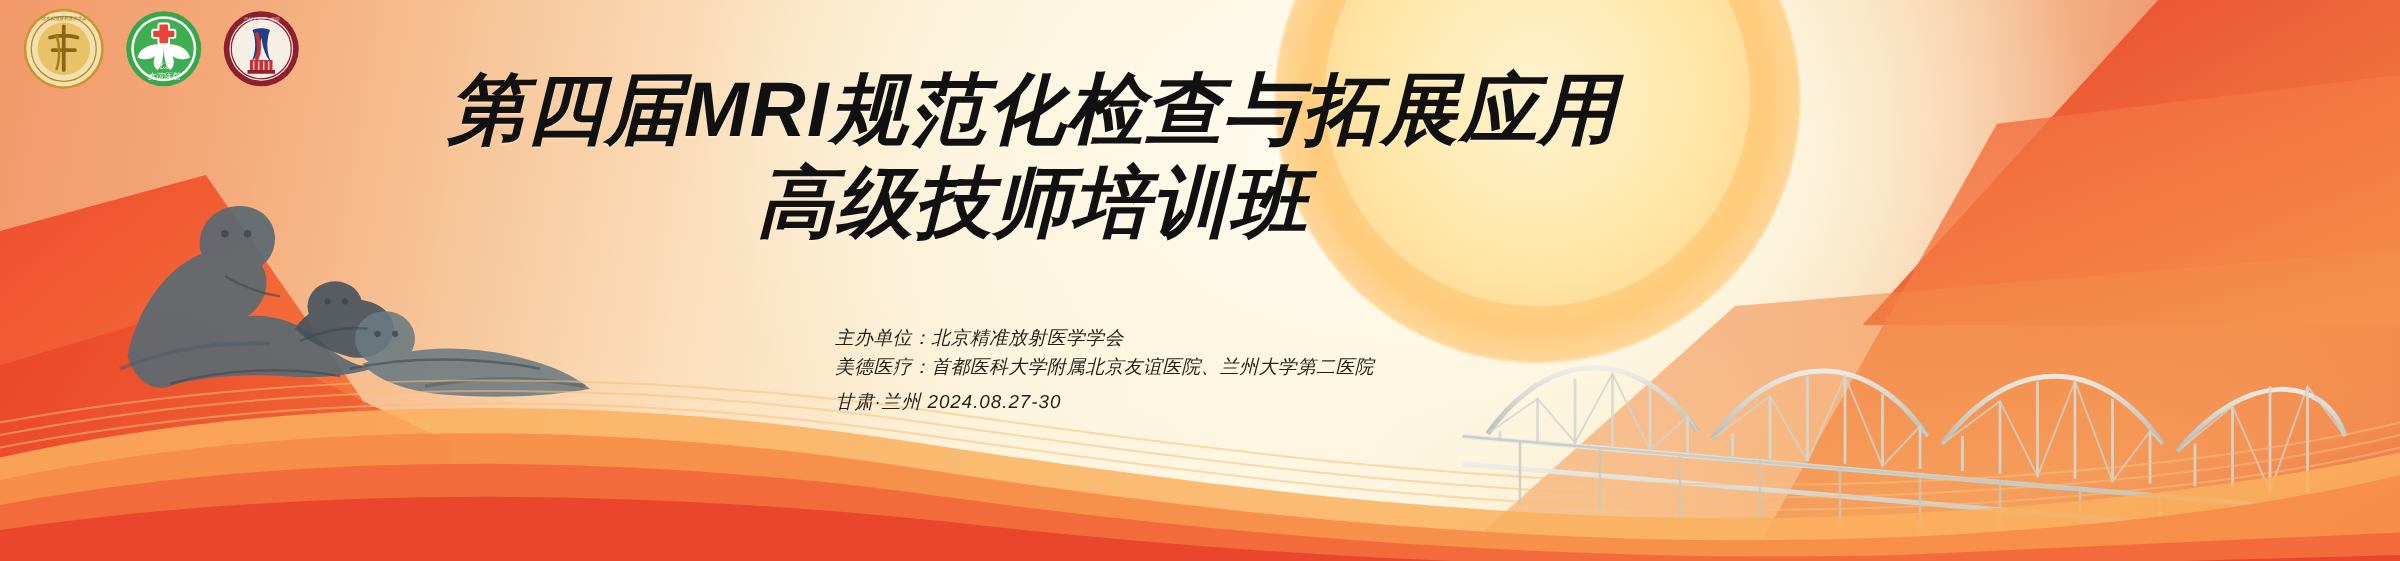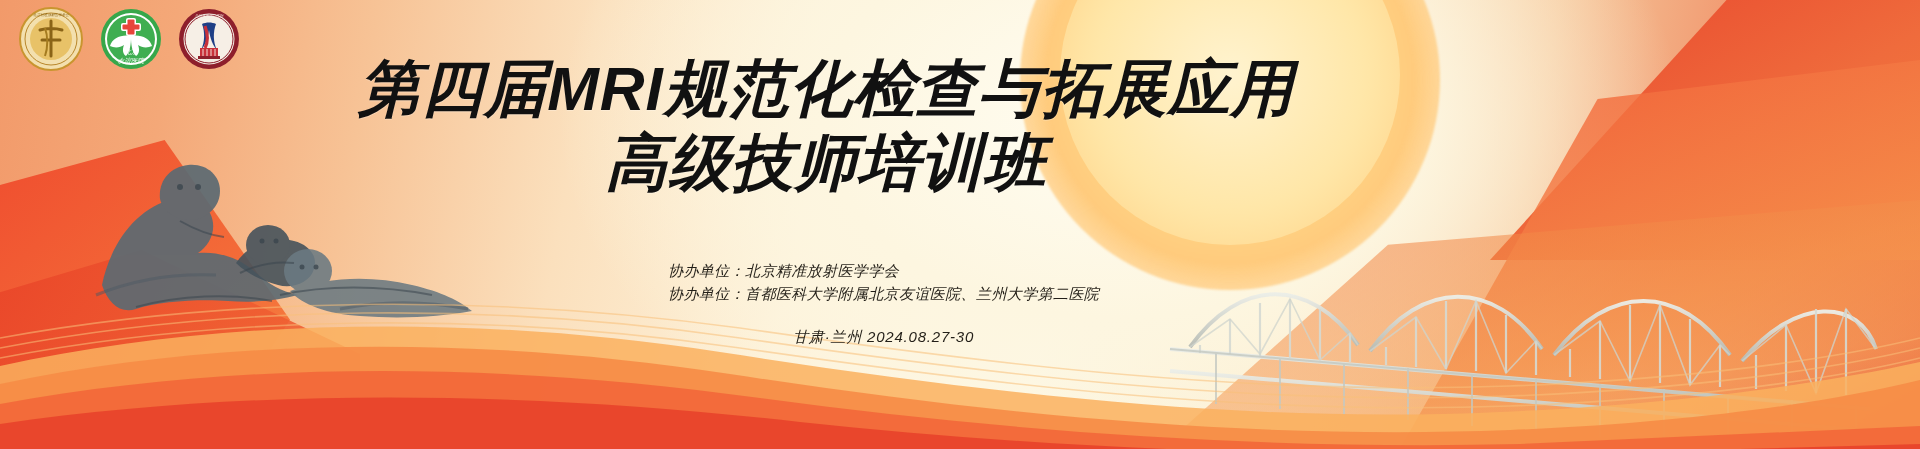--- a/index.html
+++ b/index.html
@@ -62,21 +62,21 @@
     font-weight:bold;color:#111;letter-spacing:1px;line-height:1.0;
     text-shadow:0 1px 0 rgba(255,255,255,.25);
   }
   .title-1{font-size:62px;margin-bottom:12px;}
   .title-2{font-size:62px;}
 
   .orgs{position:absolute;left:668px;top:260px;z-index:8;
     font-family:"Liberation Sans","DejaVu Sans",sans-serif;
     font-size:15px;color:#231f18;line-height:1.52;letter-spacing:.4px;}
   .orgs div{white-space:nowrap;}
-  .orgs .date{margin-top:20px;letter-spacing:.8px;text-align:center;}
+  .orgs .date{margin-top:5px;letter-spacing:.8px;}
 </style>
 </head>
 <body>
 
 <div id="banner">
 
   <div class="bg-base"></div>
   <div class="sun"></div>
   <div class="sun2"></div>
   <div class="red-wedge-a"></div>
@@ -255,18 +255,18 @@
 
 
   </div>
 
   <div class="title-wrap">
     <div class="title-line title-1">第四届MRI规范化检查与拓展应用</div>
     <div class="title-line title-2">高级技师培训班</div>
   </div>
 
   <div class="orgs">
-    <div>协办单位：北京精准放射医学学会</div>
-    <div>协办单位：首都医科大学附属北京友谊医院、兰州大学第二医院</div>
+    <div>主办单位：北京精准放射医学学会</div>
+    <div>美德医疗：首都医科大学附属北京友谊医院、兰州大学第二医院</div>
     <div class="date">甘肃·兰州  2024.08.27-30</div>
   </div>
 
 </div>
 
 </body></html>

